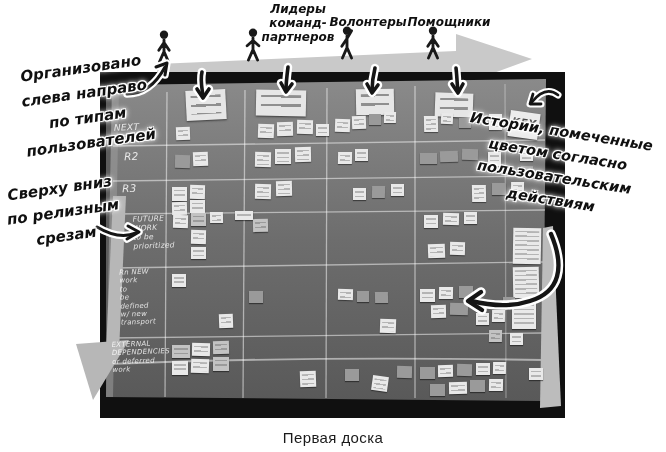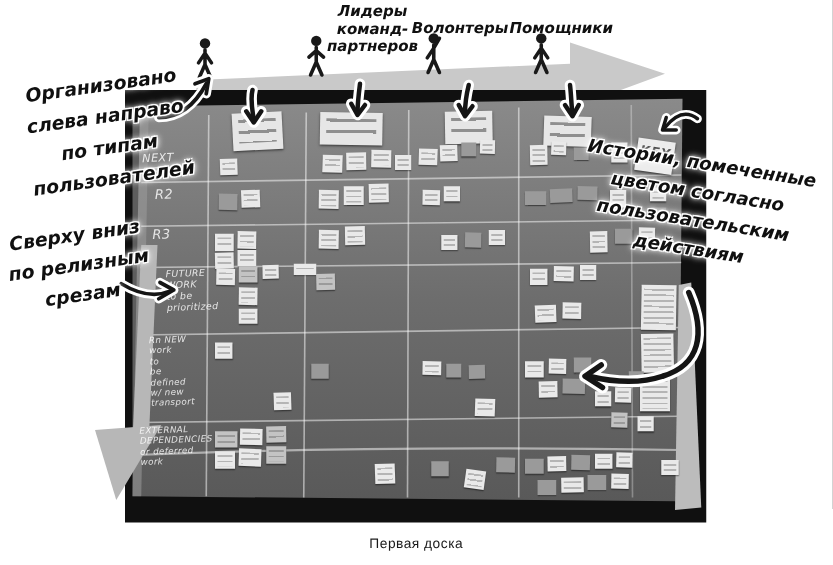--- a/index.html
+++ b/index.html
@@ -38,21 +38,21 @@
   .chalk{position:absolute;z-index:2;color:rgba(255,255,255,.82);font-style:italic;
          white-space:pre-line;line-height:1.2;letter-spacing:.3px;transform:rotate(-2deg);}
   .rl0{left:114px;top:122px;font-size:9px;}
   .rl1{left:124px;top:150px;font-size:10.5px;}
   .rl2{left:122px;top:182px;font-size:10.5px;}
   .rl3{left:133px;top:214px;font-size:7.5px;}
   .rl4{left:120px;top:268px;font-size:7px;}
   .rl5{left:112px;top:340px;font-size:7px;}
   
   .caption{position:absolute;z-index:1;left:0;top:429px;width:666px;text-align:center;
-           font-size:11px;color:#1a1a1a;letter-spacing:.4px;font-family:"Liberation Sans",sans-serif;}
+           font-size:15px;color:#1a1a1a;letter-spacing:.4px;font-family:"Liberation Sans",sans-serif;}
   
   .halo{stroke:#ffffff;fill:none;stroke-linecap:round;stroke-linejoin:round;}
   .ink{stroke:#151515;fill:none;stroke-linecap:round;stroke-linejoin:round;}
 </style>
 </head>
 <body>
 
 <div id="scene">
 
   <svg id="bg-svg" width="666" height="452" viewBox="0 0 666 452">

